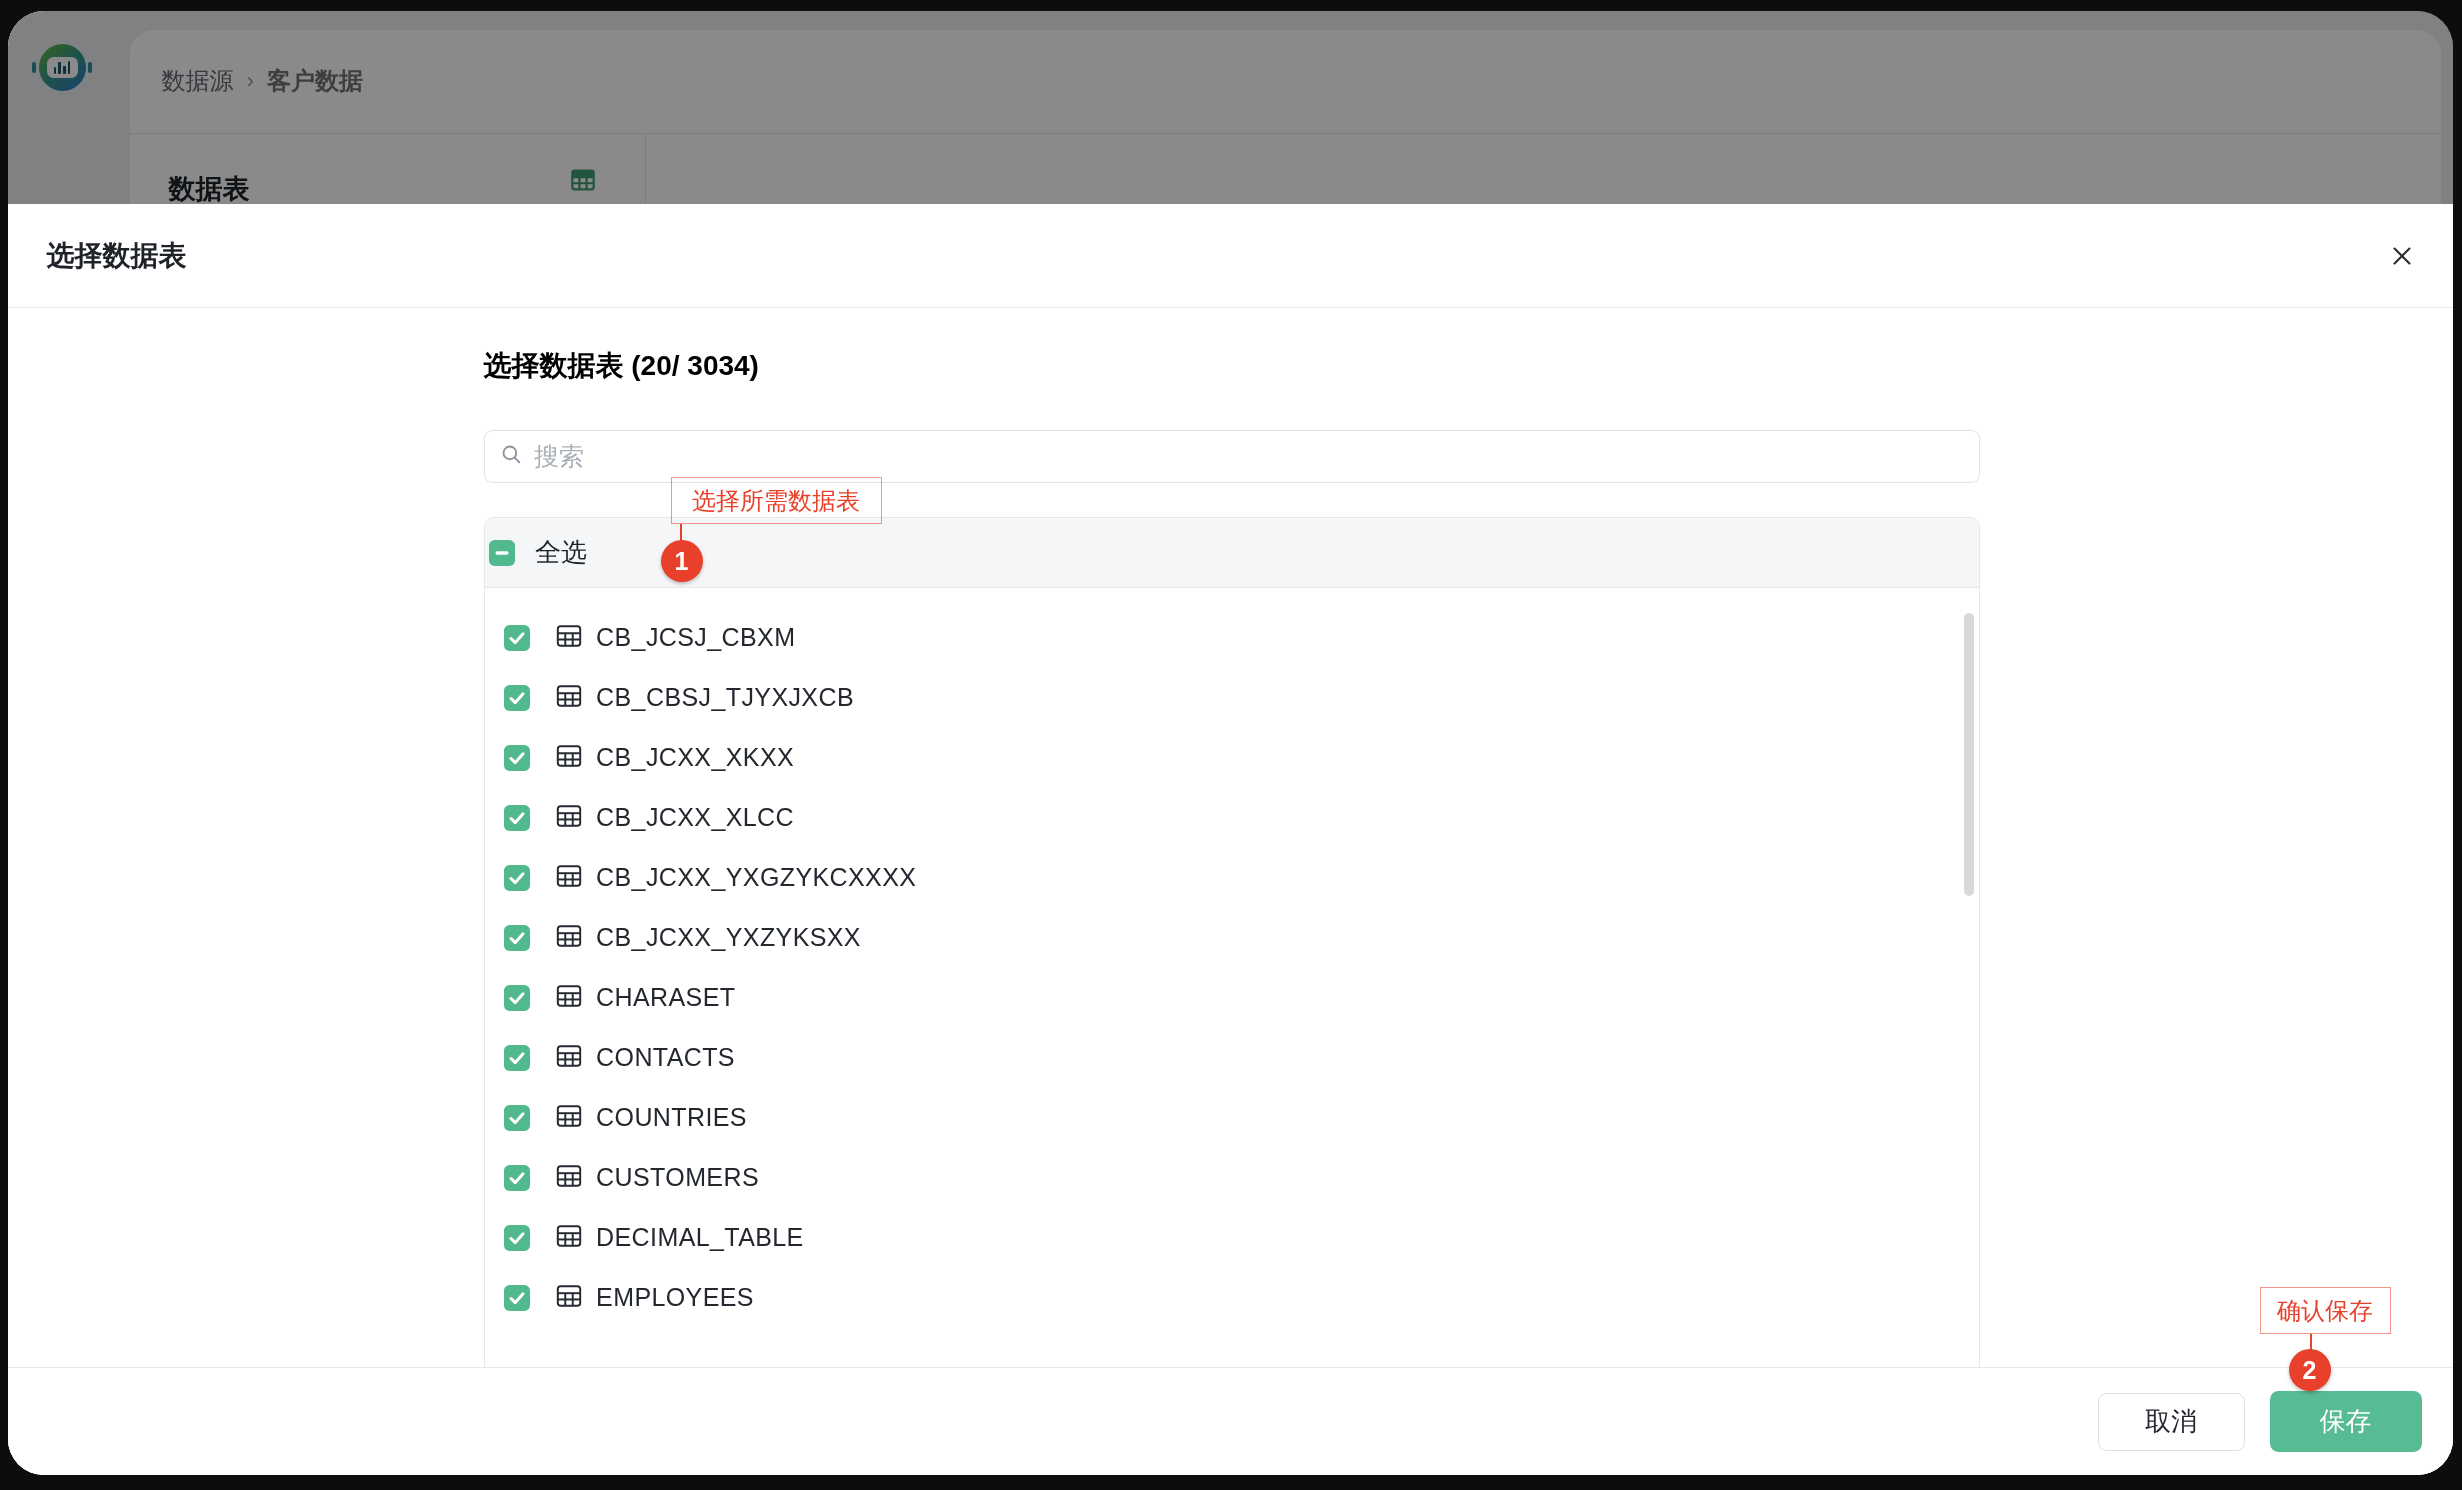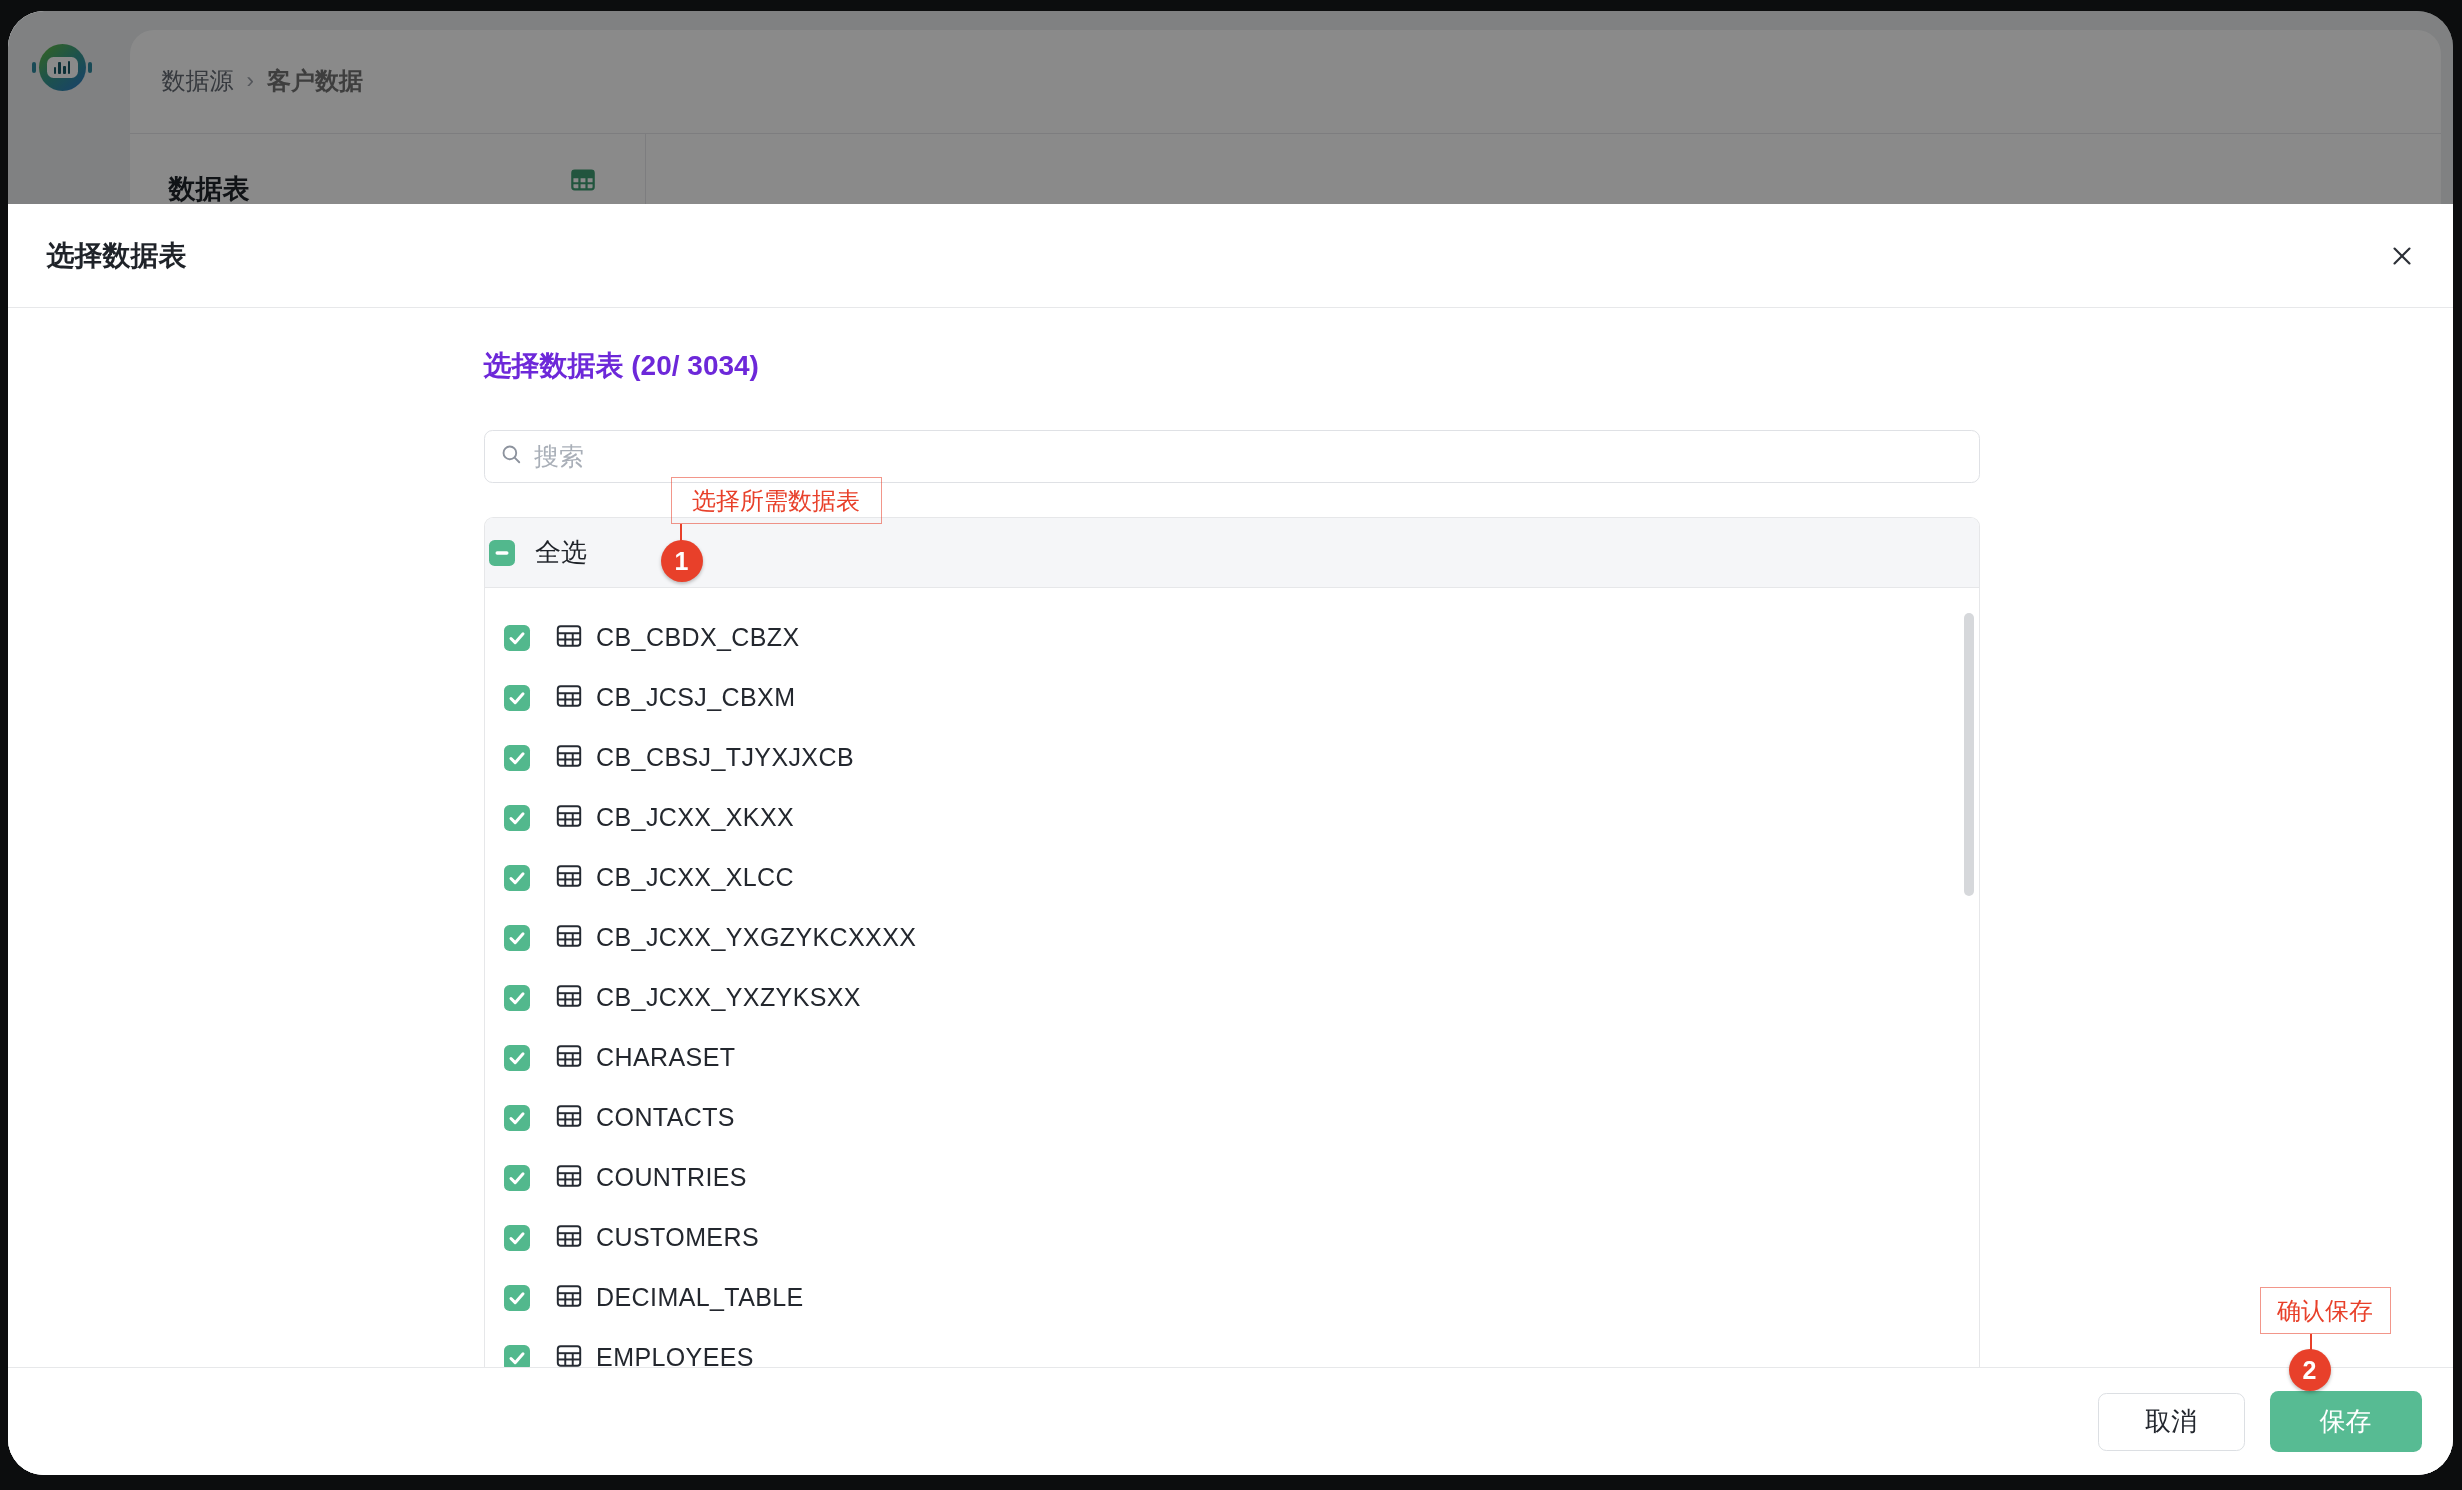--- a/index.html
+++ b/index.html
@@ -40,21 +40,21 @@
   
   .modal { position:absolute; left:0; right:0; top:193px; bottom:0; background:#fff; z-index:10; }
   .modal-header { position:absolute; left:0; right:0; top:0; height:104px; border-bottom:0.9px solid #e7e8ea; }
   .modal-title { position:absolute; left:39px; top:0; height:104px; display:flex; align-items:center;
                  font-size:28px; font-weight:600; color:#1f2329; }
   .modal-close { position:absolute; right:35px; top:36px; width:32px; height:32px; cursor:pointer;
                  display:flex; align-items:center; justify-content:center; }
 
   .modal-body { position:absolute; left:0; right:0; top:104px; bottom:108px; overflow:hidden; }
   .content { position:absolute; left:476px; width:1496px; top:0; bottom:0; }
-  .heading { position:absolute; left:0; top:39px; font-size:28px; font-weight:600; color:#6d28d9; }
+  .heading { position:absolute; left:0; top:39px; font-size:28px; font-weight:600; color:#000000; }
 
   .searchbox { position:absolute; left:0; right:0; top:122px; height:53px; background:#fff;
                border:1.4px solid #dfe1e5; border-radius:8.4px; display:flex; align-items:center; padding-left:16px; }
   .searchbox input { border:none; outline:none; flex:1; margin-left:12px; font-size:25px; color:#1f2329;
                      font-family:inherit; background:transparent; }
   .searchbox input::placeholder { color:#a9afb8; }
 
   .listbox { position:absolute; left:0; right:0; top:209px; bottom:0;
              border:0.9px solid #e6e7e9; border-bottom:none; border-radius:9.3px 9.3px 0 0; overflow:hidden; background:#fff; }
   .selectall { position:absolute; left:0; right:0; top:0; height:70px; background:#f5f6f8;
@@ -168,39 +168,20 @@
                 <svg width="26" height="26" viewBox="0 0 28 28">
                     <rect x="7" y="12.2" width="14" height="3.6" rx="1.8" fill="#fff"></rect>
                   </svg>
               </span>
               <span class="selectall-label">全选</span>
             </div>
 
             <div class="rows-viewport">
               <div class="rows">
 
-                  <div class="row">
-                    <span class="cb">
-                      <svg width="26" height="26" viewBox="0 0 28 28" fill="none" stroke="#fff" stroke-width="3.2" stroke-linecap="round" stroke-linejoin="round">
-                        <path d="M7.5 14.5 L12 19 L20.5 9.5"></path>
-                      </svg>
-                    </span>
-                    <span class="gap1"></span>
-                    <span>
-                      <svg width="28" height="28" viewBox="0 0 30 30" fill="none" stroke="#262b33" stroke-width="2.1">
-                        <rect x="3" y="4.5" width="24" height="21" rx="3"></rect>
-                        <path d="M3 12 H27"></path>
-                        <path d="M3 18.7 H27"></path>
-                        <path d="M11 12 V25.5"></path>
-                        <path d="M19 12 V25.5"></path>
-                      </svg>
-                    </span>
-                    <span class="gap2"></span>
-                    <span class="row-label">CB_CBDX_CBZX</span>
-                  </div>
 
                   <div class="row">
                     <span class="cb">
                       <svg width="26" height="26" viewBox="0 0 28 28" fill="none" stroke="#fff" stroke-width="3.2" stroke-linecap="round" stroke-linejoin="round">
                         <path d="M7.5 14.5 L12 19 L20.5 9.5"></path>
                       </svg>
                     </span>
                     <span class="gap1"></span>
                     <span>
                       <svg width="28" height="28" viewBox="0 0 30 30" fill="none" stroke="#262b33" stroke-width="2.1">

